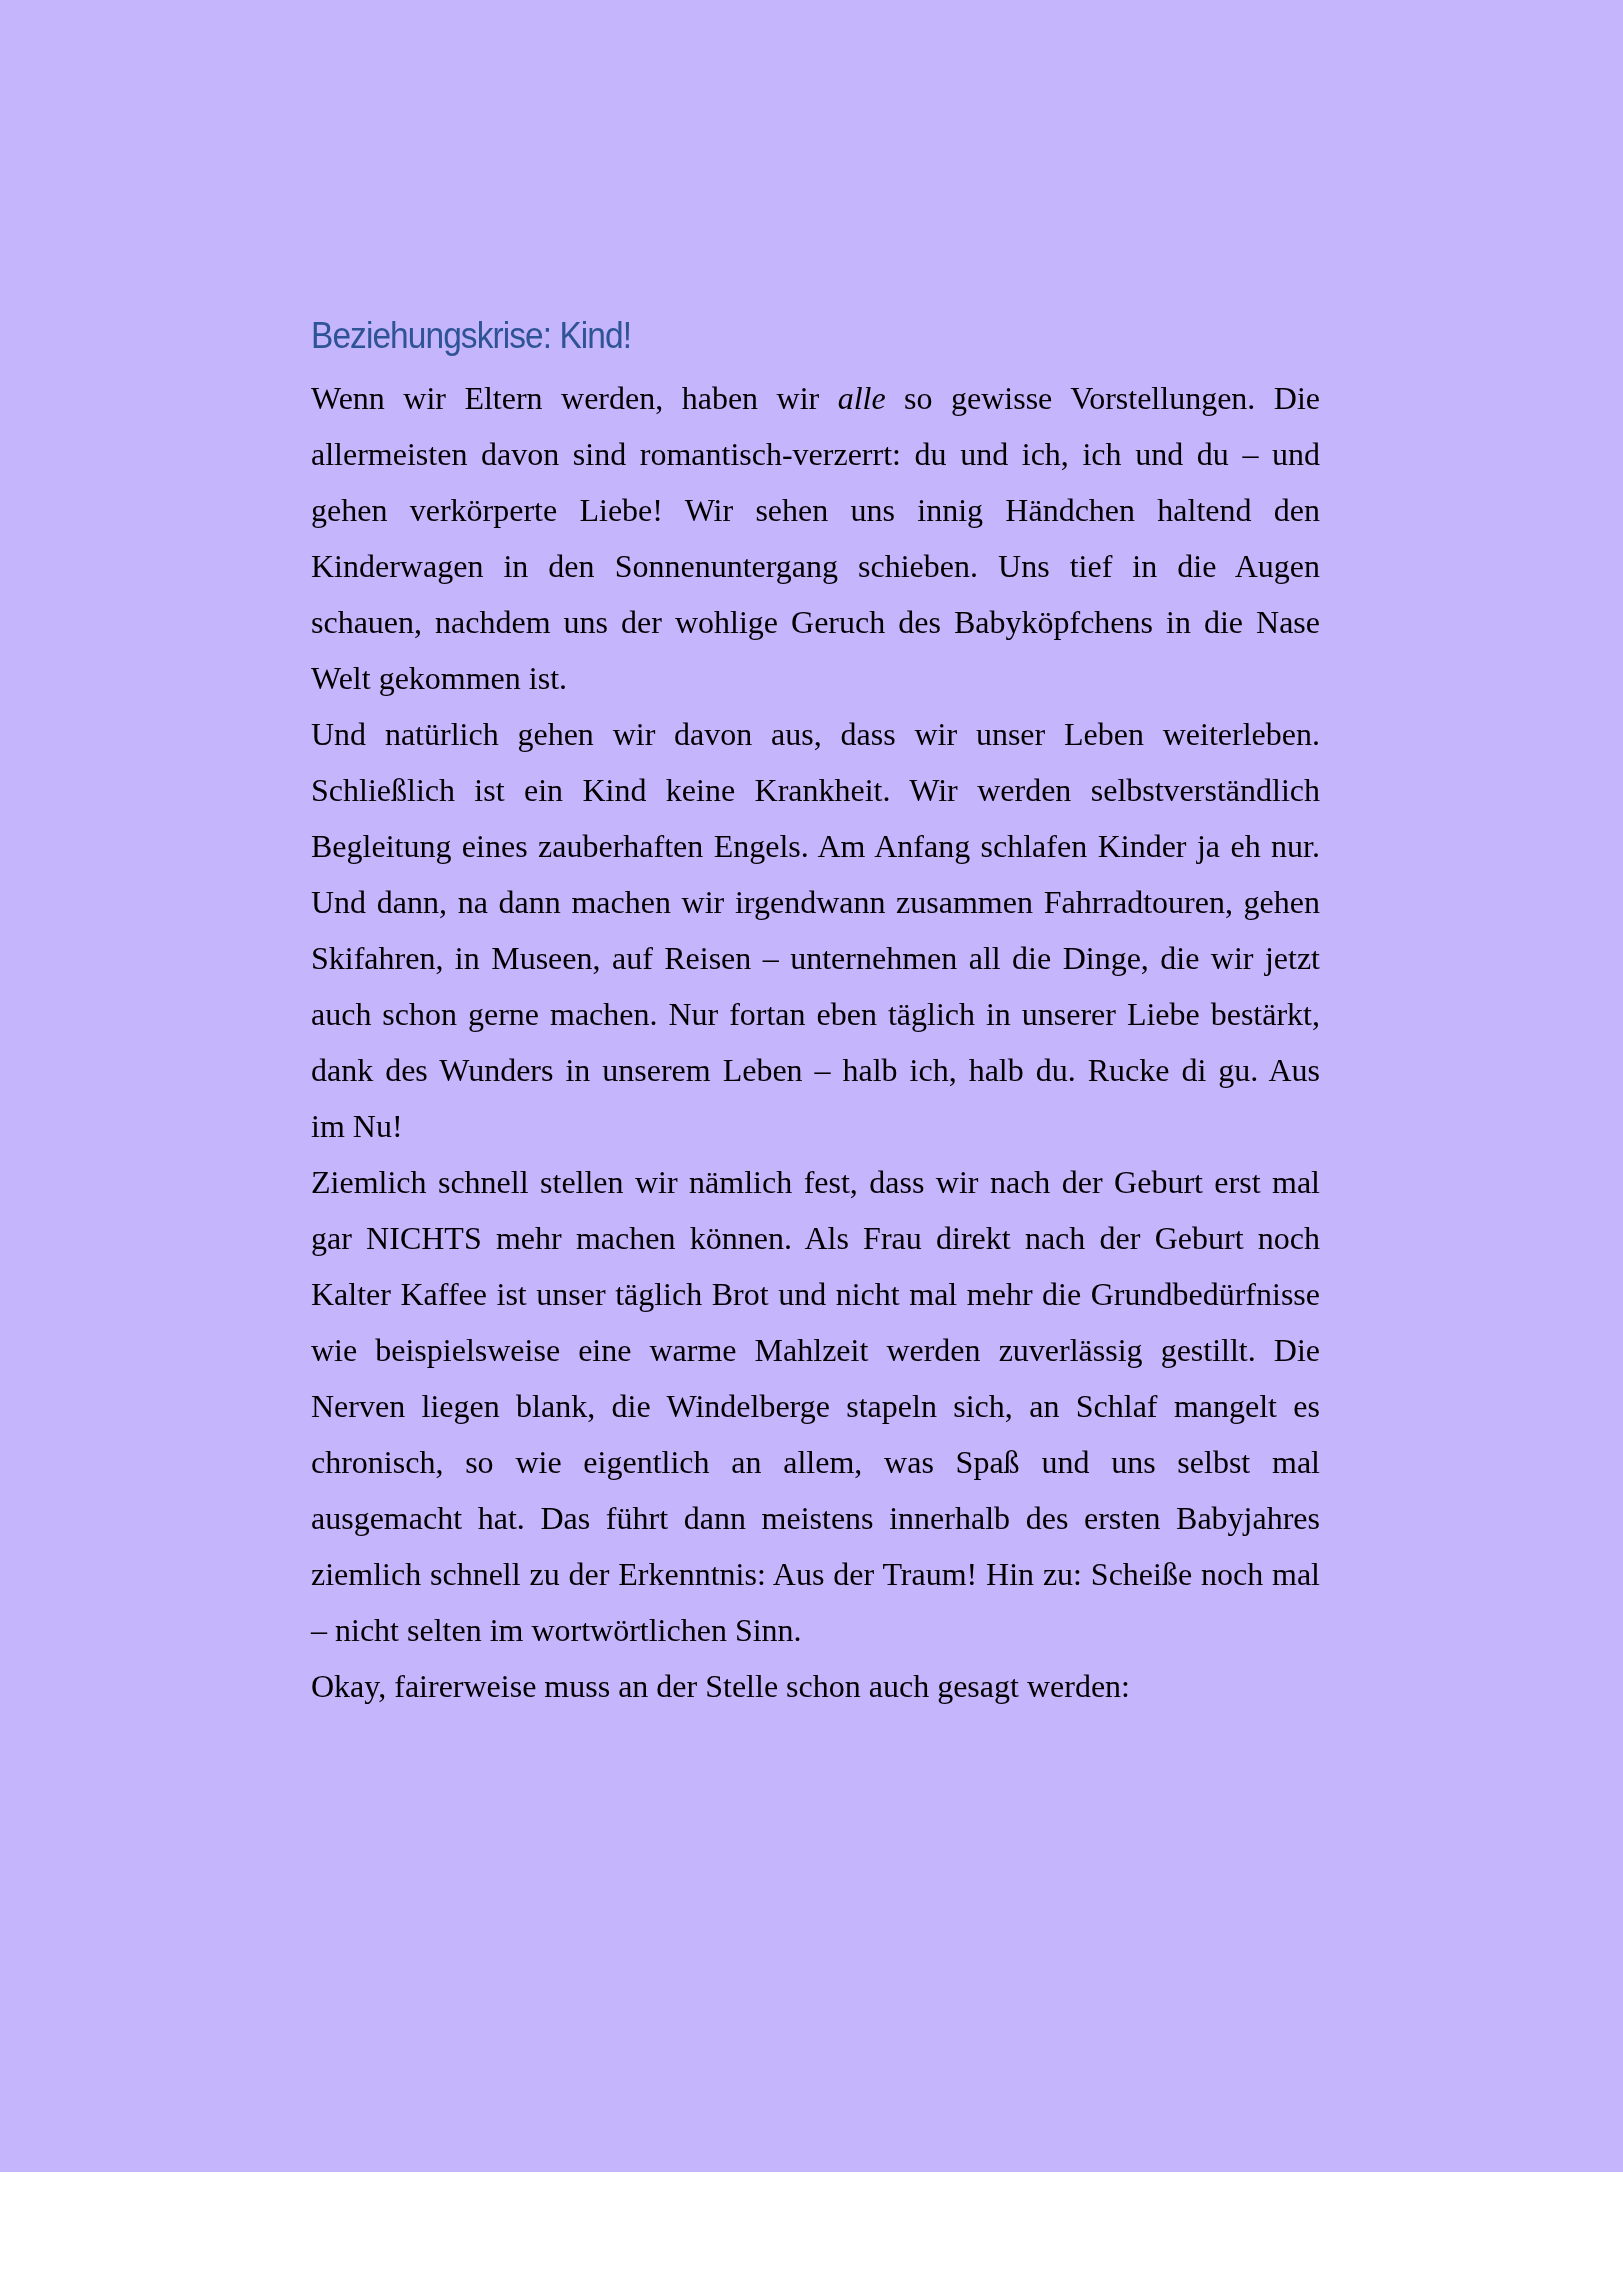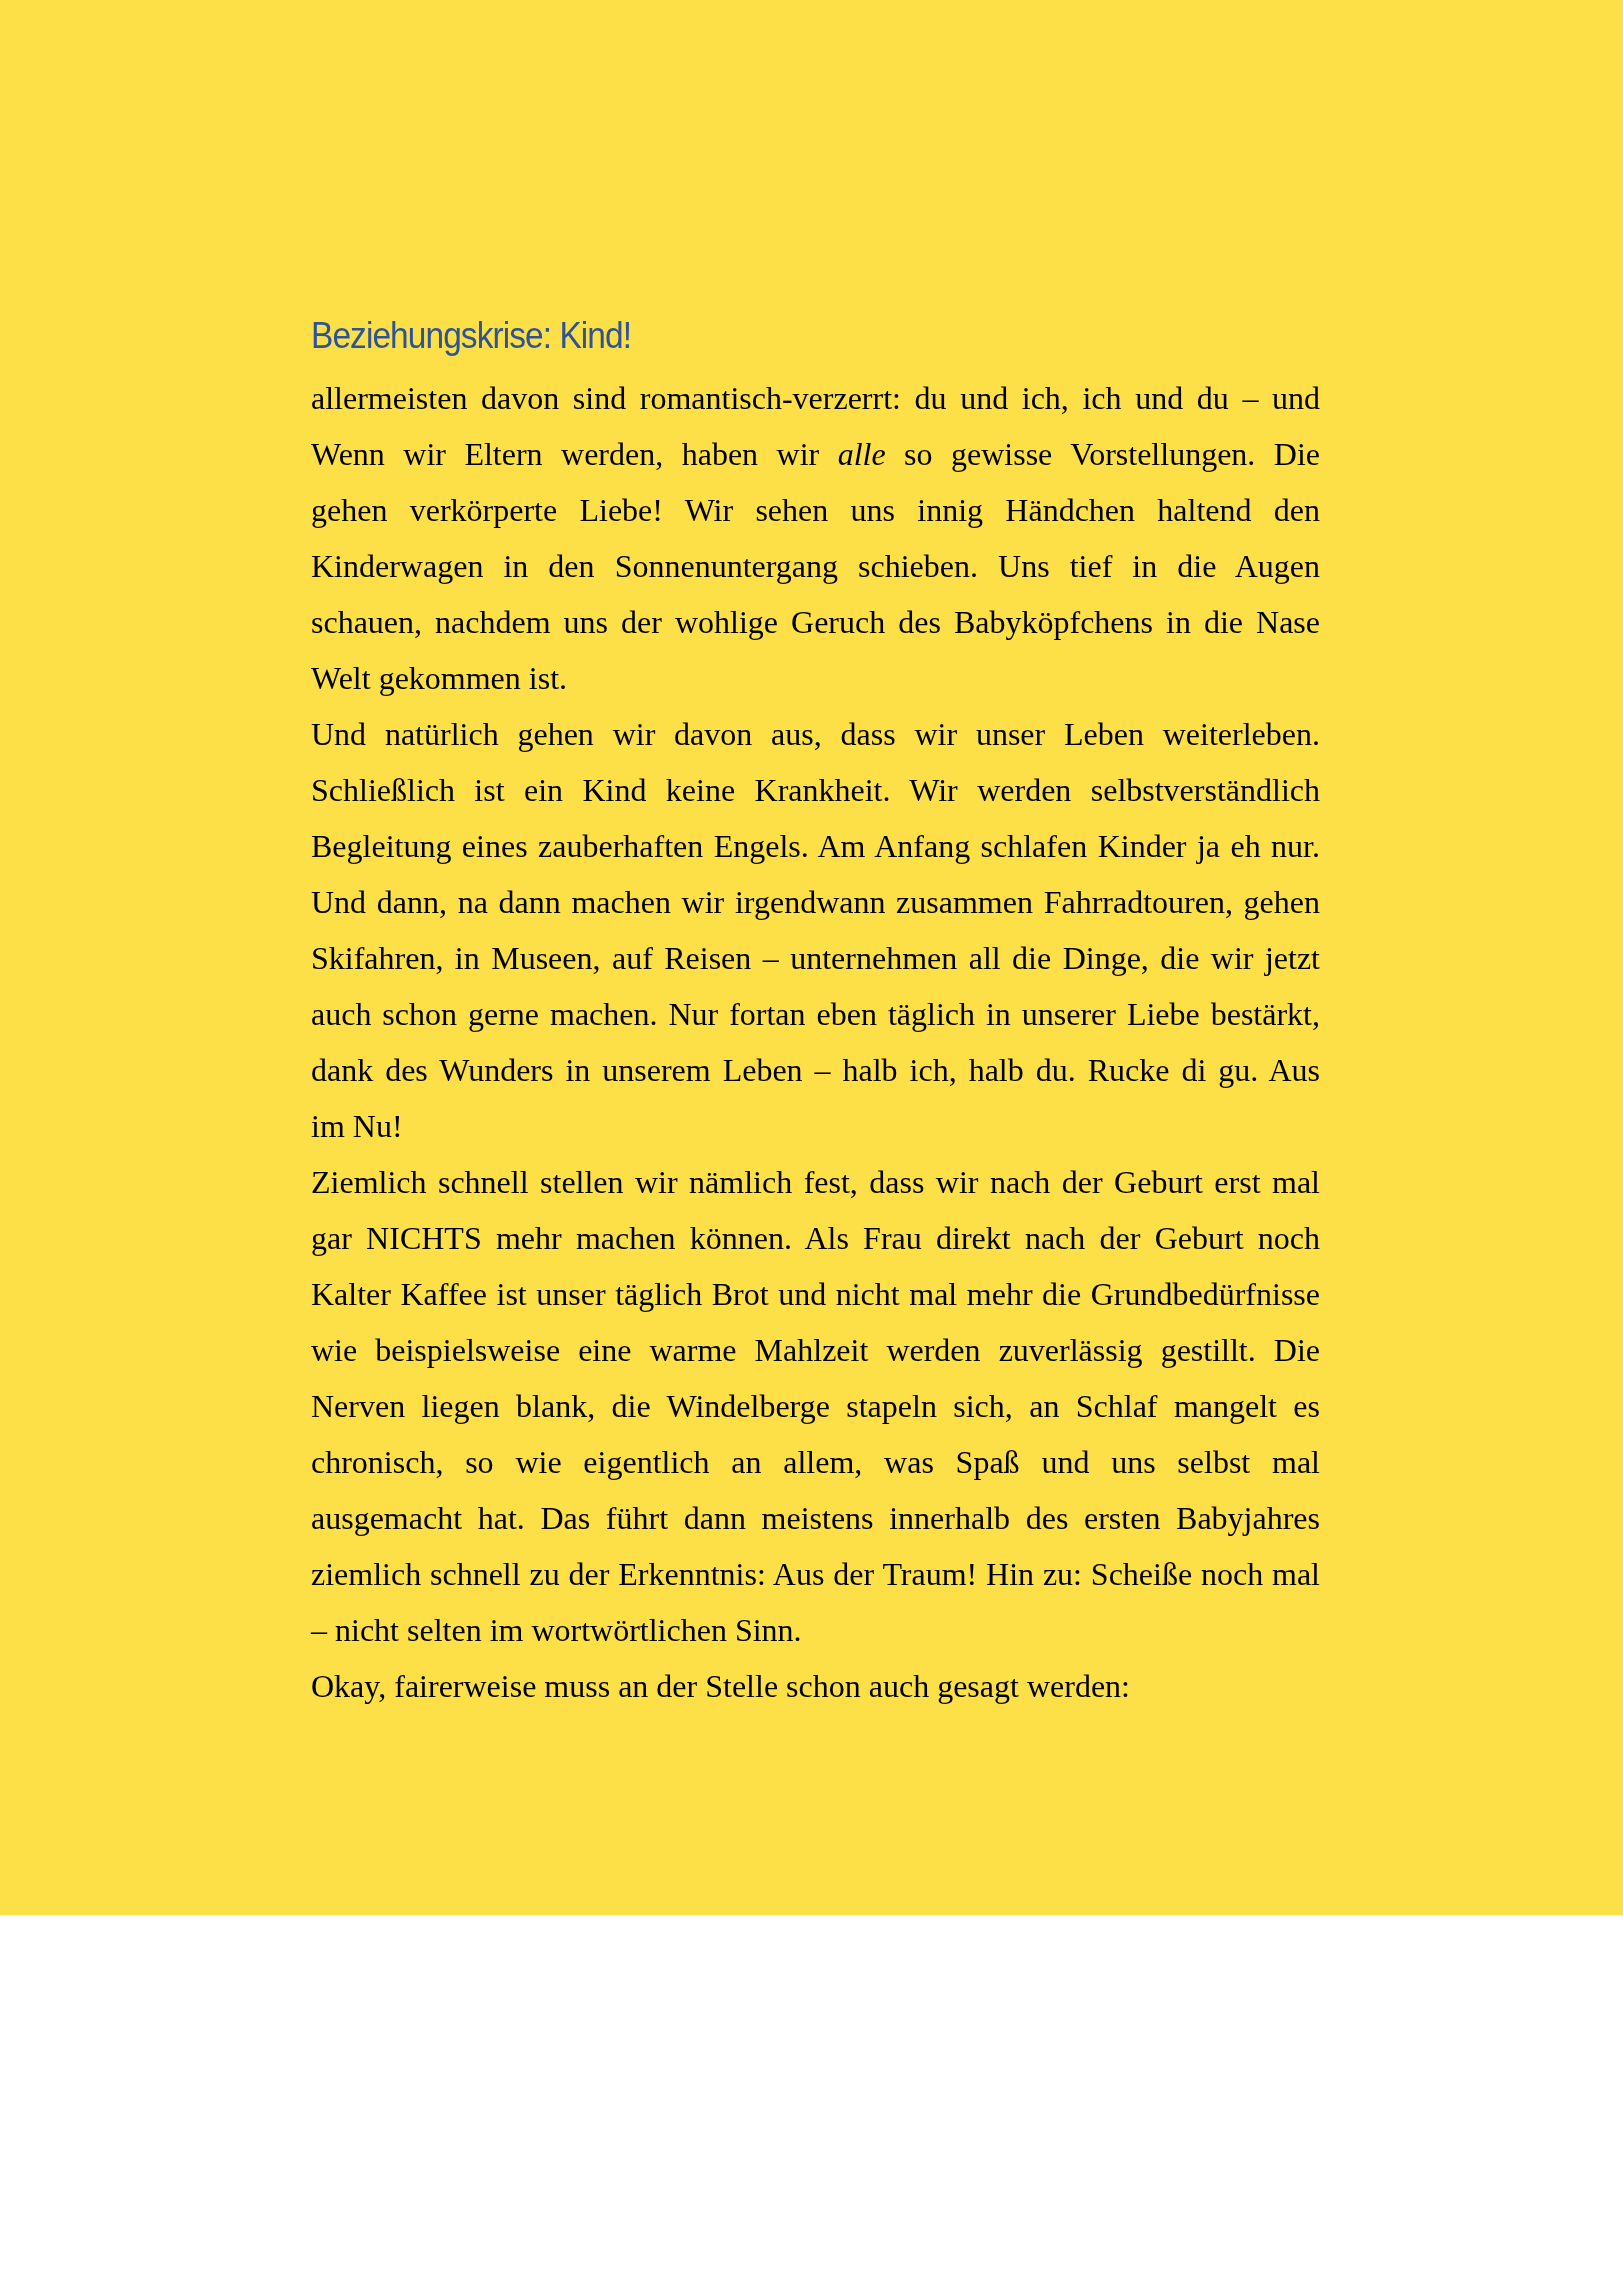--- a/index.html
+++ b/index.html
@@ -11,22 +11,22 @@
       width: 1623px;
       height: 2295px;
       position: relative;
       overflow: hidden;
     }
     .page {
       position: absolute;
       left: 0;
       top: 0;
       width: 1623px;
-      height: 1915px;
-      background: #fde047;
+      height: 2172px;
+      background: #c4b5fd;
     }
     .content {
       position: absolute;
       left: 311px;
       top: 313px;
       width: 1009px;
     }
     .heading {
       margin: 0;
       font-family: "Liberation Sans", "DejaVu Sans", sans-serif;
@@ -68,22 +68,22 @@
 </head>
 <body>
 
 <div class="page">
   <div class="content">
     <h1 class="heading">Beziehungskrise: Kind!</h1>
 
     <div class="body-text">
 
       <div class="para">
+        <span class="line"><span>Wenn wir Eltern werden, haben wir </span><em>alle</em><span> so gewisse Vorstellungen. Die</span></span>
         <span class="line">allermeisten davon sind romantisch-verzerrt: du und ich, ich und du – und</span>
-        <span class="line"><span>Wenn wir Eltern werden, haben wir </span><em>alle</em><span> so gewisse Vorstellungen. Die</span></span>
         <span class="line">gehen verkörperte Liebe! Wir sehen uns innig Händchen haltend den</span>
         <span class="line">Kinderwagen in den Sonnenuntergang schieben. Uns tief in die Augen</span>
         <span class="line">schauen, nachdem uns der wohlige Geruch des Babyköpfchens in die Nase</span>
         <span class="line last">Welt gekommen ist.</span>
       </div>
 
       <div class="para">
         <span class="line">Und natürlich gehen wir davon aus, dass wir unser Leben weiterleben.</span>
         <span class="line">Schließlich ist ein Kind keine Krankheit. Wir werden selbstverständlich</span>
         <span class="line">Begleitung eines zauberhaften Engels. Am Anfang schlafen Kinder ja eh nur.</span>

